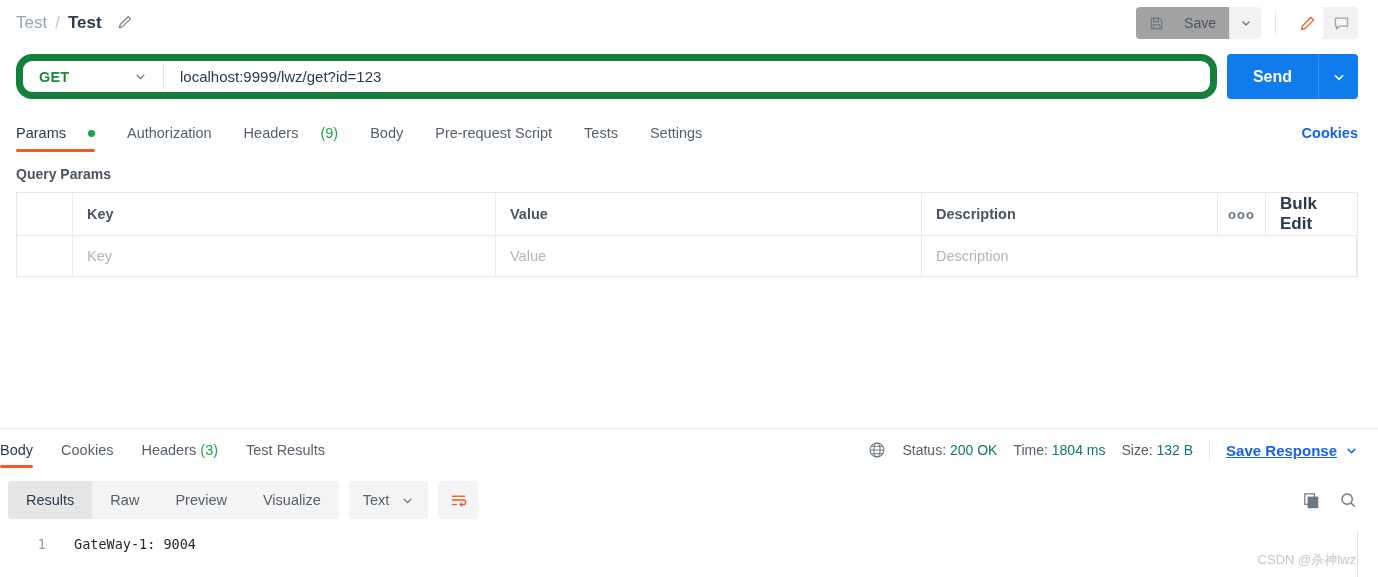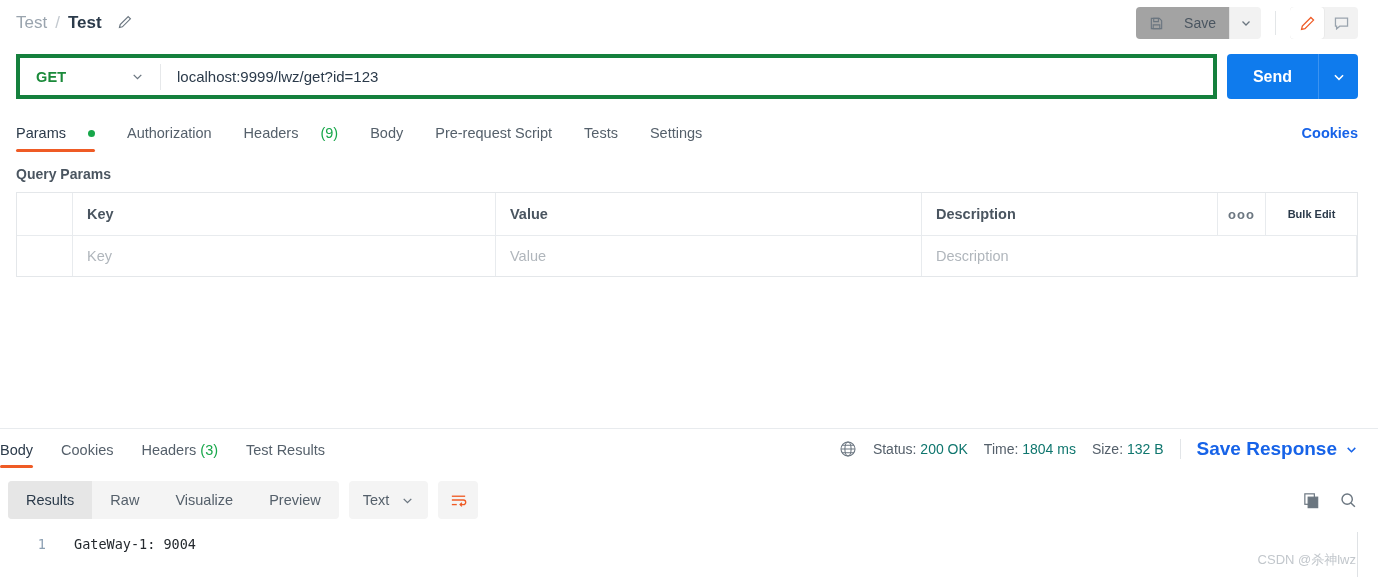--- a/index.html
+++ b/index.html
@@ -48,21 +48,21 @@
     width: 34px; height: 32px;
     display: flex; align-items: center; justify-content: center;
     cursor: pointer; background: transparent; border: none;
   }
   .icon-sq.active { background: #ffffff; border-radius: 4px; box-shadow: 0 0 0 1px #eaeaea; }
 
   
   .urlrow { display: flex; align-items: center; padding: 0 20px 0 16px; gap: 10px; margin-top: 8px; }
   .url-box {
     flex: 1; height: 45px;
-    border: 4px solid #15803d; border-radius: 0;
+    border: 7px solid #15803d; border-radius: 16px;
     display: flex; align-items: center; background: #fff;
   }
   .method {
     display: flex; align-items: center; justify-content: space-between;
     width: 140px; height: 100%; padding: 0 16px; cursor: pointer;
   }
   .method-label { color: #1a8a3a; font-weight: bold; font-size: 14.5px; letter-spacing: .2px; }
   .method-div { width: 1px; height: 26px; background: #e6e8ea; }
   .url-input {
     flex: 1; border: none; outline: none; height: 100%;
@@ -109,21 +109,21 @@
   .trow:last-child { border-bottom: none; }
   .trow.head { background: #fff; }
   .cell { display: flex; align-items: center; padding: 0 14px; border-right: 1px solid #e8ebee; font-size: 14.5px; }
   .c-check { width: 56px; justify-content: center; }
   .c-key { width: 423px; }
   .c-val { width: 426px; }
   .c-desc { flex: 1; }
   .c-dots { width: 48px; justify-content: center; border-right: 1px solid #e8ebee; }
   .c-bulk { width: 91px; justify-content: center; border-right: none; }
   .head .cell { font-weight: bold; color: #4a5560; height: 42px; }
-  .bulk-link { color: #2b3a4a; font-weight: bold; font-size: 11px; cursor: pointer; }
+  .bulk-link { color: #2b3a4a; font-weight: bold; font-size: 17px; cursor: pointer; }
   .dots { color: #6b7680; font-size: 13px; letter-spacing: 1px; cursor: pointer; }
   .chk {
     width: 19px; height: 19px; border-radius: 4px; background: #2b2f33;
     display: flex; align-items: center; justify-content: center; cursor: pointer;
   }
   .ph { color: #b0b6bc; }
   .cellval { color: #2b3a4a; }
 
   
   .resp-divider { position: absolute; left: 0; right: 0; top: 428px; height: 1px; background: #e8ebee; }
@@ -140,21 +140,21 @@
   .rtab:first-child { margin-left: 0; }
   .rtab.active { color: #2b3a4a; }
   .rtab.active::after {
     content: ""; position: absolute; left: 0; right: 0; bottom: 0;
     height: 3px; background: #ef5b25; border-radius: 2px;
   }
   .meta { margin-left: auto; display: flex; align-items: center; gap: 16px; padding-bottom: 8px; font-size: 14px; }
   .meta-item { color: #55606b; white-space: nowrap; }
   .meta-item .v { color: #0f766e; }
   .meta-sep { width: 1px; height: 20px; background: #e2e5e8; }
-  .save-resp { color: #1763e8; font-weight: bold; font-size: 19px; display: flex; align-items: center; gap: 8px; cursor: pointer; }
+  .save-resp { color: #1763e8; font-weight: bold; font-size: 15px; display: flex; align-items: center; gap: 8px; cursor: pointer; text-decoration: underline; }
 
   
   .bodybar {
     position: absolute; top: 481px; left: 8px; right: 20px;
     display: flex; align-items: center; gap: 10px;
   }
   .seg { display: flex; background: #f4f4f4; border-radius: 4px; overflow: hidden; height: 38px; }
   .seg-btn {
     border: none; background: transparent; cursor: pointer;
     padding: 0 18px; height: 38px; font-size: 14.5px; color: #55606b;
@@ -380,22 +380,22 @@
           </svg>
         </span>
       </span>
     </div>
   </div>
 
   <div class="bodybar">
     <div class="seg">
       <button class="seg-btn active">Results</button>
       <button class="seg-btn">Raw</button>
+      <button class="seg-btn">Preview</button>
       <button class="seg-btn">Visualize</button>
-      <button class="seg-btn">Preview</button>
     </div>
 
     <div class="selector">
       <span>Text</span>
       <span>
         <svg width="13" height="13" viewBox="0 0 12 12" fill="none" stroke="#6b7680" stroke-width="1.25">
           <path d="M2.5 4.5L6 8l3.5-3.5"></path>
         </svg>
       </span>
     </div>

